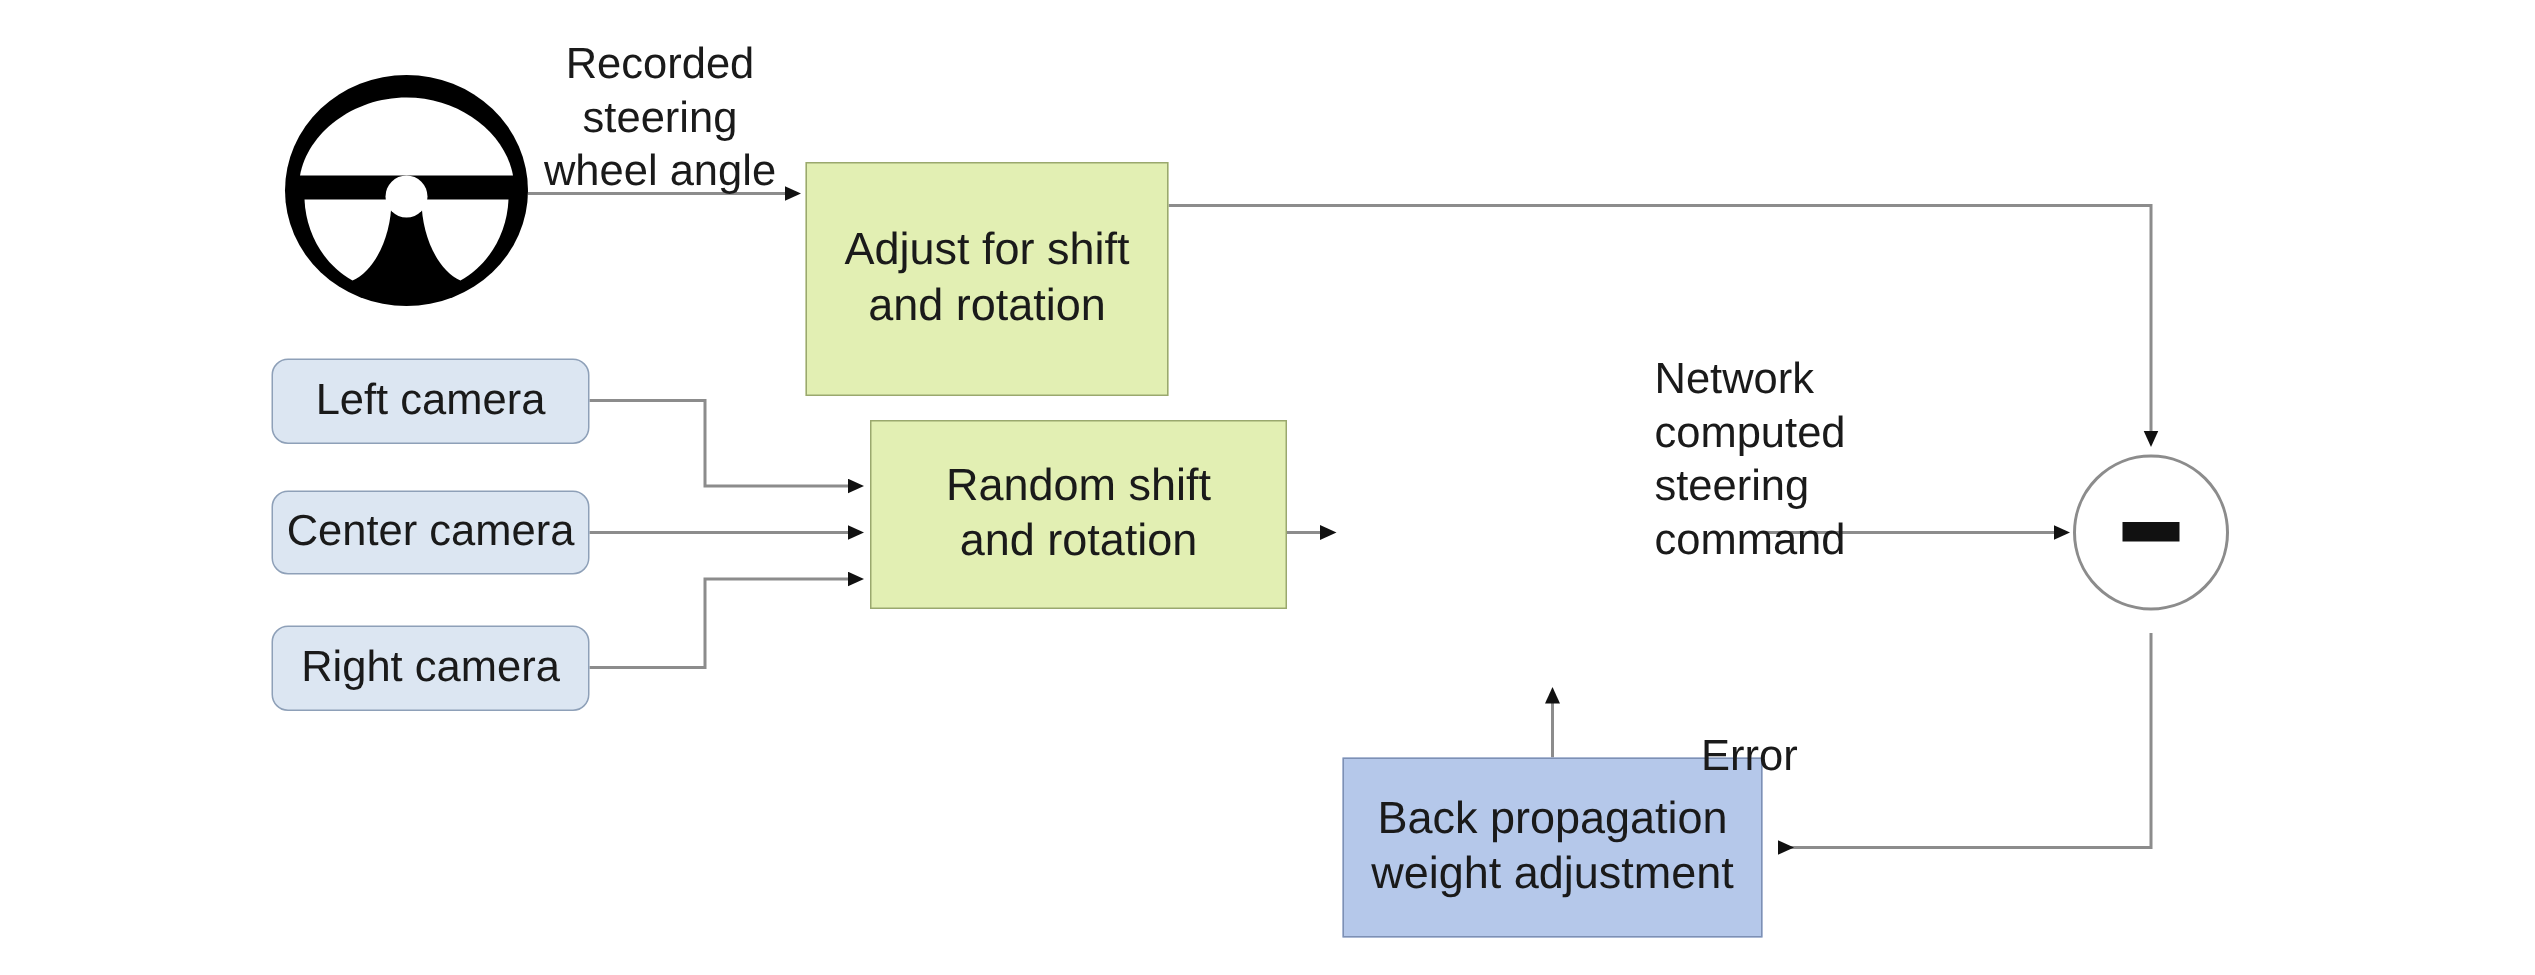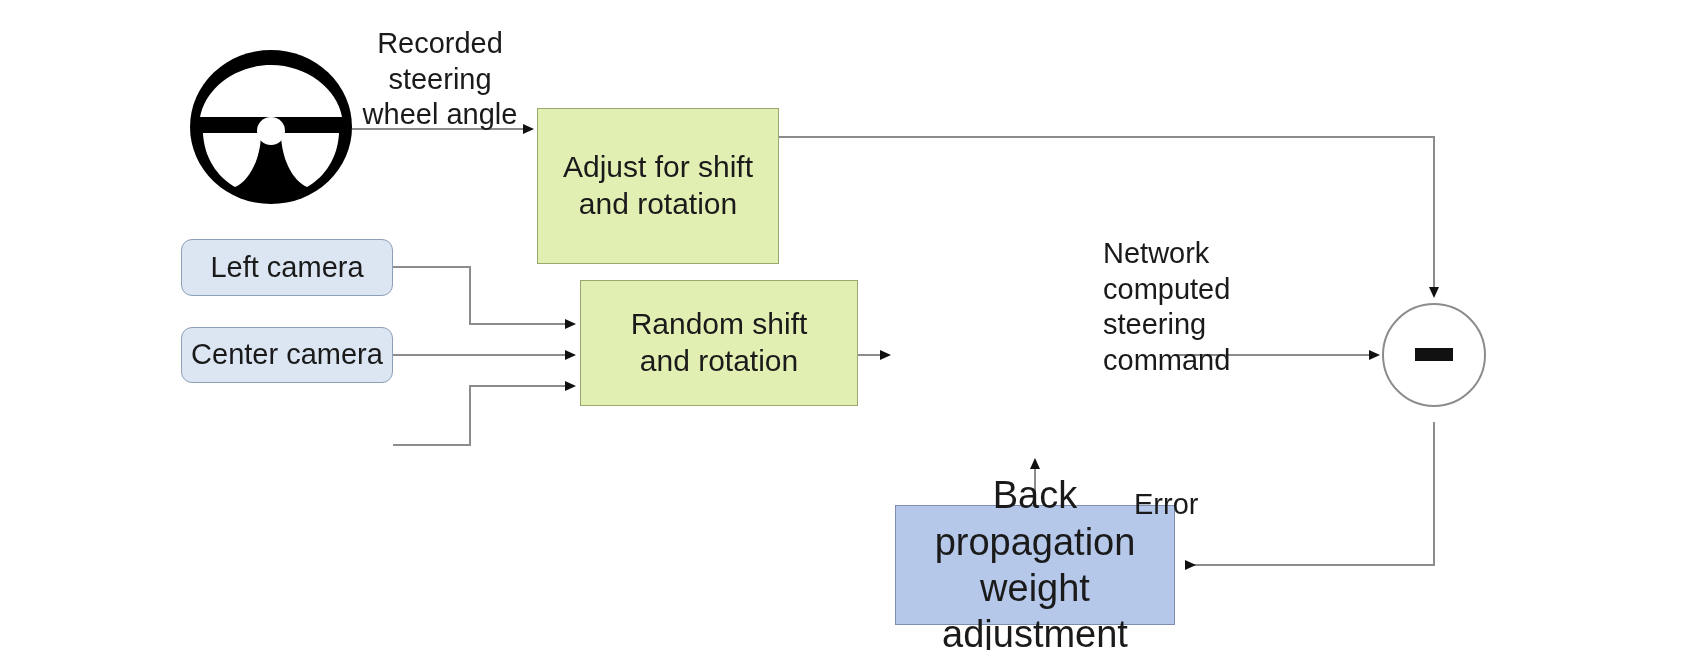--- a/index.html
+++ b/index.html
@@ -43,21 +43,21 @@
   }
   .node-bluelight {
     background: #dce6f2;
     border: 1px solid #8ea0b8;
     border-radius: 11px;
     font-size: 29px;
   }
   .node-blue {
     background: #b5c8ea;
     border: 1px solid #7d90b4;
-    font-size: 38px;
+    font-size: 30px;
   }
   .label {
     position: absolute;
     color: #1a1a1a;
     font-size: 29px;
     line-height: 1.23;
     white-space: pre-line;
   }
   .label-center { text-align: center; }
   .label-left { text-align: left; }
@@ -128,20 +128,21 @@
     </svg>
   </div>
 
   <div class="node node-green" style="left:537px; top:60px; width:242px; height:156px;margin-top:48px;">Adjust for shift
 and rotation</div>
 
   <div class="node node-bluelight" style="left:181px; top:239px; width:212px; height:57px;">Left camera</div>
 
   <div class="node node-bluelight" style="left:181px; top:327px; width:212px; height:56px;">Center camera</div>
 
+  <div class="node node-bluelight" style="left:181px; top:417px; width:212px; height:57px;">Right camera</div>
 
   <div class="node node-green" style="left:580px; top:280px; width:278px; height:126px;">Random shift
 and rotation</div>
 
 
   <div class="node node-blue" style="left:895px; top:505px; width:280px; height:120px;">Back propagation
 weight adjustment</div>
 
   <div id="sum-node" style="left:1382px; top:303px; width:104px; height:104px;"></div>
   <div id="sum-glyph" style="left:1415px; top:348px; width:38px; height:13px;"></div>

